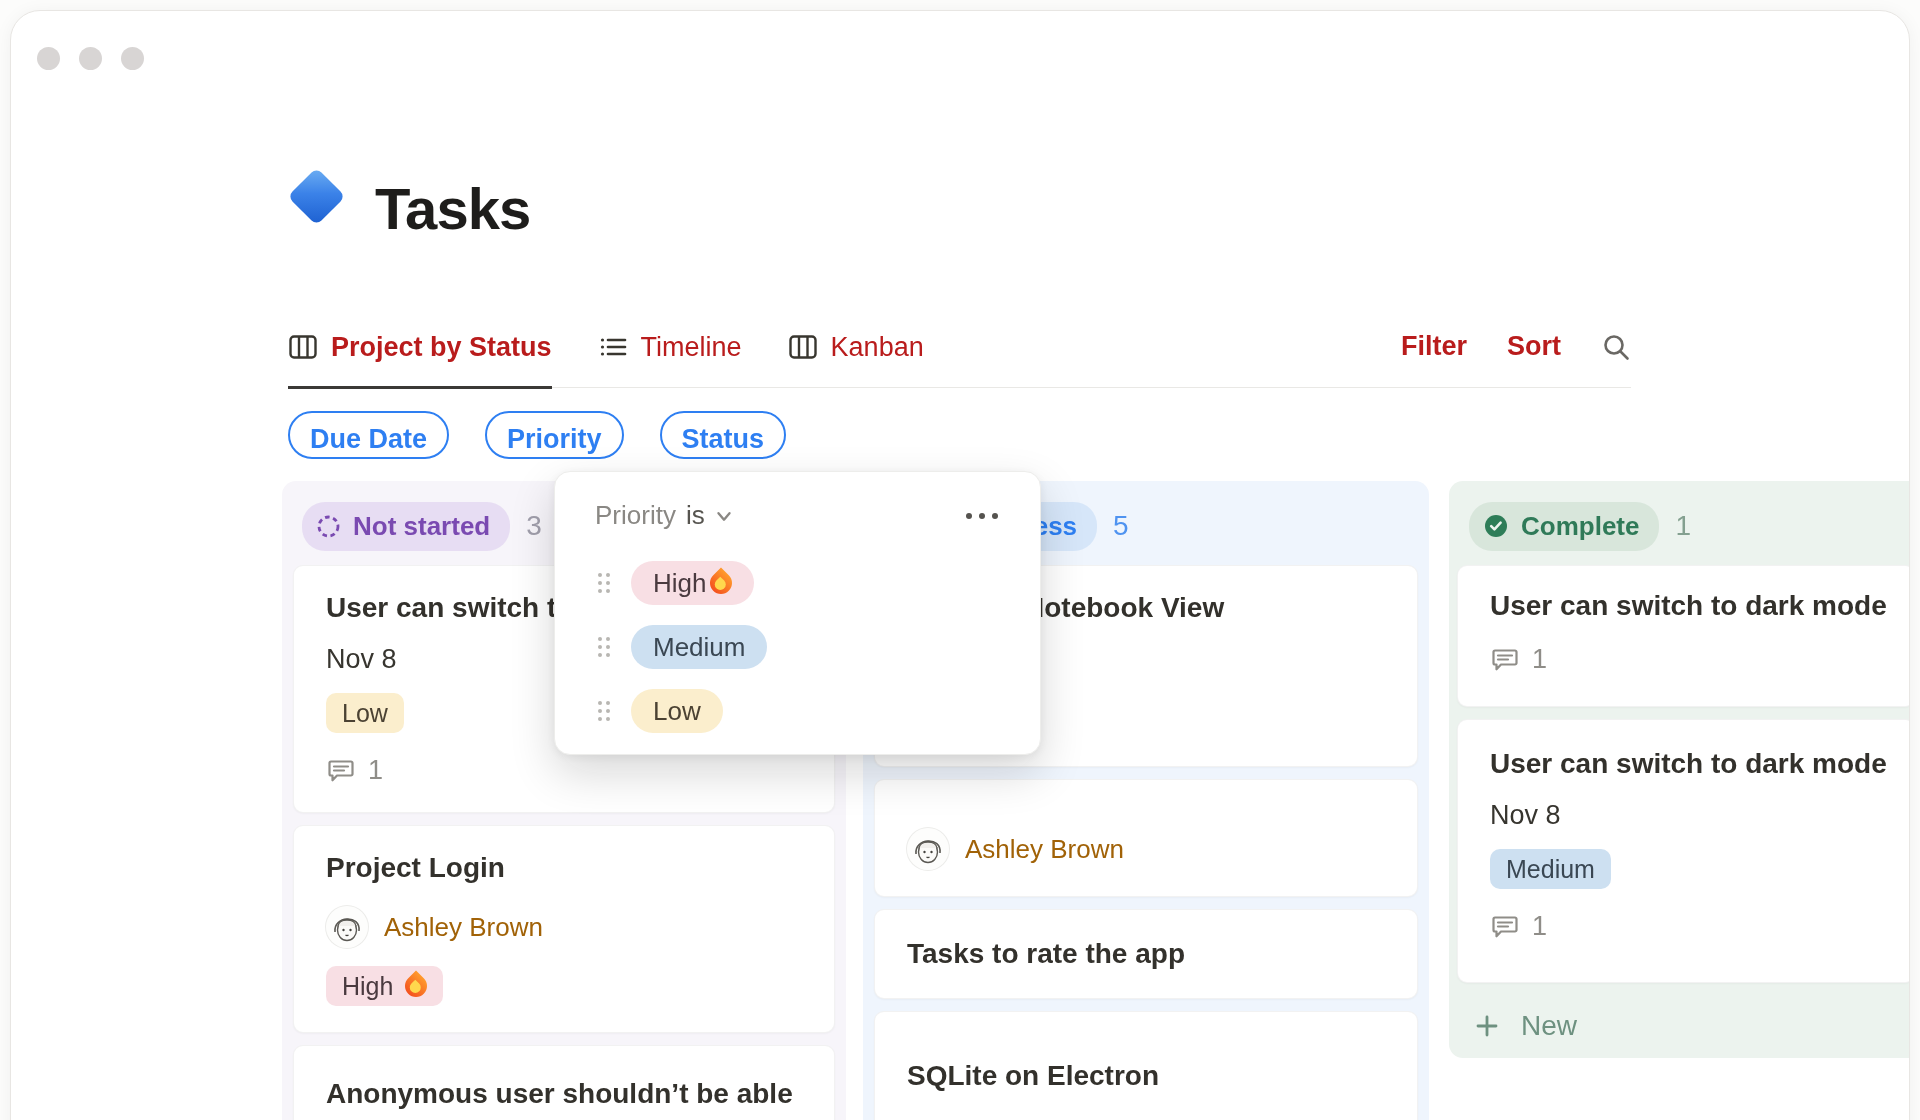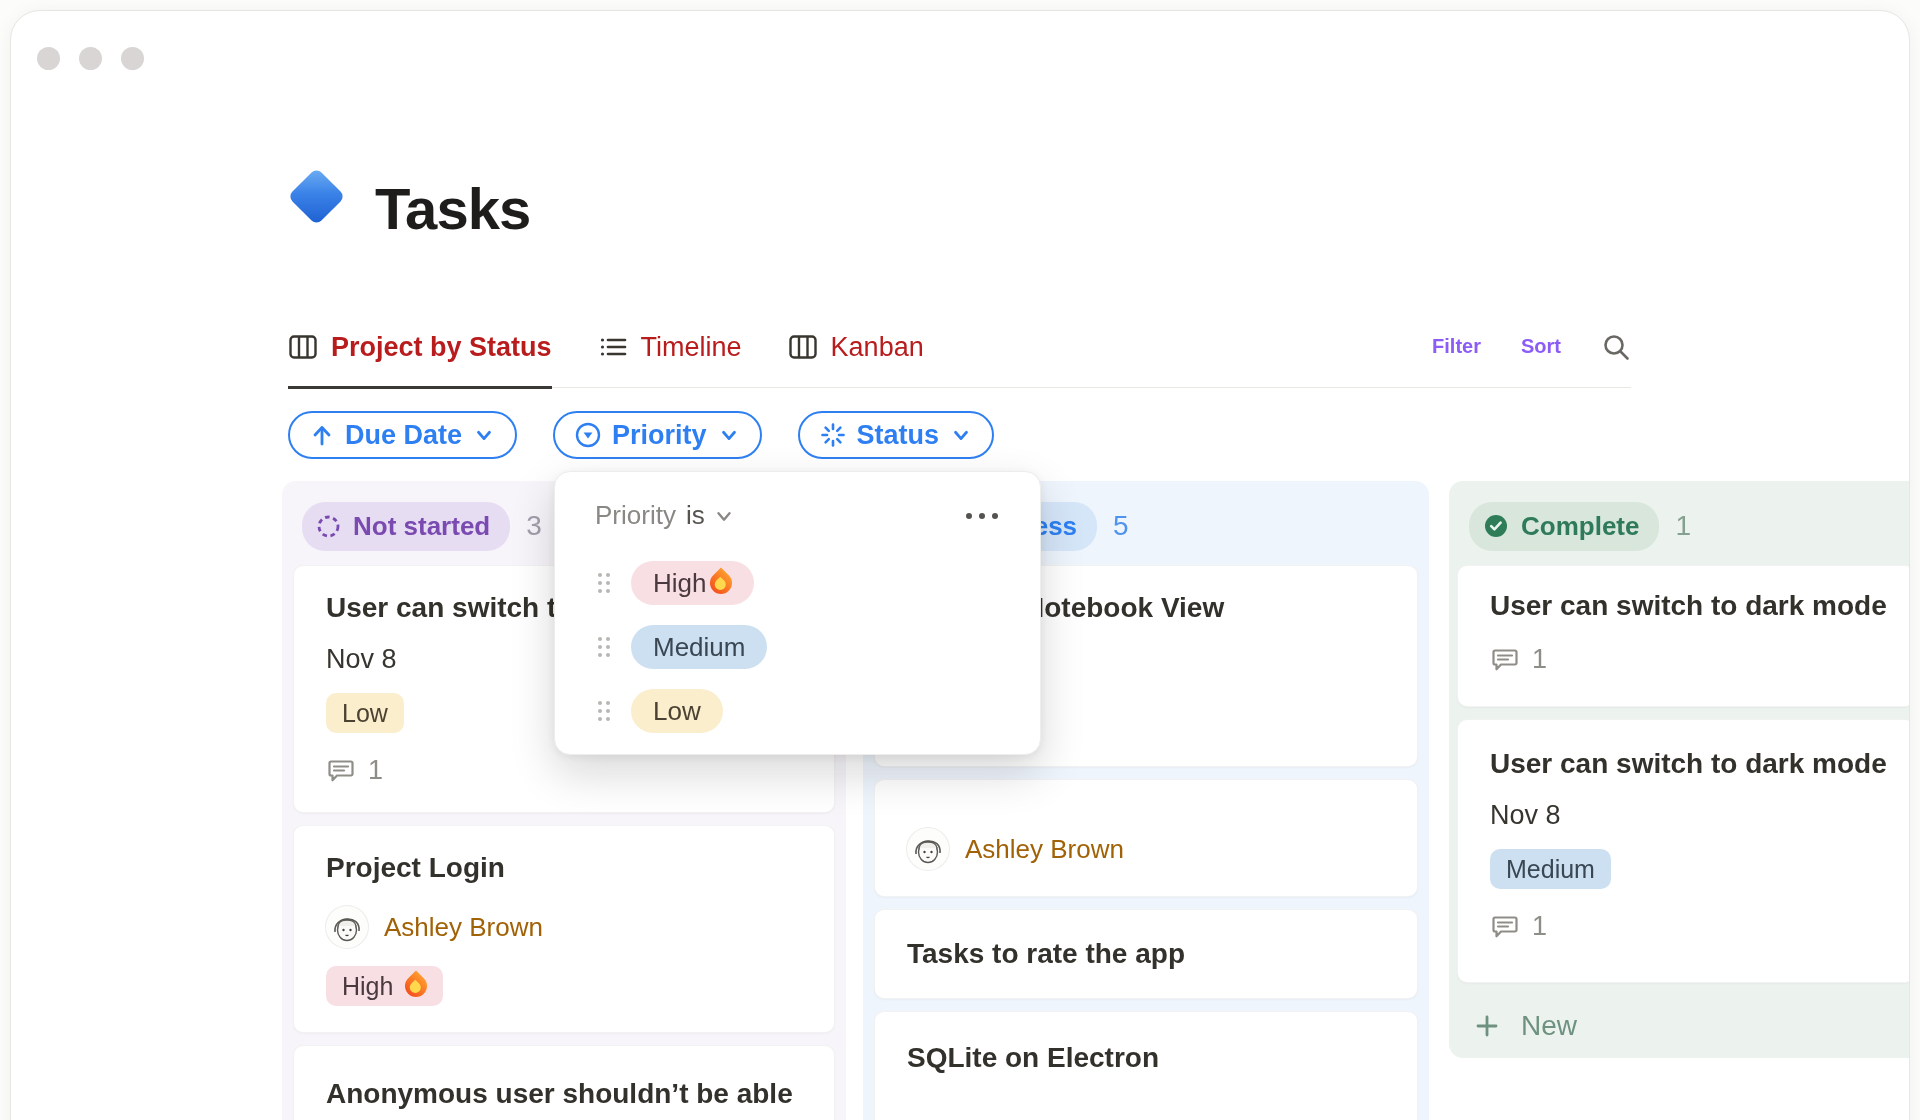--- a/index.html
+++ b/index.html
@@ -20,28 +20,28 @@
   .page-title { font-size:58px; font-weight:700; color:#1e1d1b; letter-spacing:-1px;margin-top:24px; }
 
   
   .tabs-row { position:absolute; left:277px; top:297px; width:1343px; height:80px;
               border-bottom:1px solid #e9e8e5; display:flex; align-items:stretch; gap:46px; }
   .tab { display:flex; align-items:center; gap:13px; font-size:27px; color:#b91c1c;
          border-bottom:3.5px solid transparent; margin-bottom:-2px; cursor:pointer; }
   .tab.active { font-weight:600; border-bottom-color:#3b3936; }
   .tab .ticon { width:30px; height:30px; display:block; }
   .tabs-actions { position:absolute; right:0; top:0; height:77px; display:flex; align-items:center; gap:40px; }
-  .link-btn { font-size:20px; font-weight:600; color:#8b5cf6; cursor:pointer; }
+  .link-btn { font-size:27px; font-weight:600; color:#b91c1c; cursor:pointer; }
   .search-ic { width:30px; height:30px; }
 
   
   .pills-row { position:absolute; left:277px; top:400px; display:flex; gap:36px; }
   .pill { display:inline-flex; align-items:center; gap:11px; height:48px; padding:0 20px;
           border:2px solid #2e7ff2; border-radius:25px; background:#fff;
-          color:#2e7ff2; font-size:27px; font-weight:600; cursor:pointer; }
+          color:#2e7ff2; font-size:27px; font-weight:600; cursor:pointer;flex-direction:column; }
   .pill svg { display:block; }
 
   
   .column { position:absolute; top:470px; border-radius:14px; }
   .col-notstarted { left:271px; width:564px; height:700px; background:#f7f5fa; }
   .col-inprogress { left:852px; width:566px; height:700px; background:#eff5fd; }
   .col-complete  { left:1438px; width:488px; height:577px; background:#ecf3ee; }
   .col-header { height:84px; display:flex; align-items:center; padding:6px 18px 0 20px; }
   .status-pill { display:inline-flex; align-items:center; gap:11px; height:49px;
                  padding:0 20px 0 13px; border-radius:23px; font-size:26px; font-weight:600; white-space:nowrap; }
@@ -273,21 +273,21 @@
               <circle cx="24.5" cy="24" r="1.2" fill="#44423e"></circle>
             <path d="M19.5 29 q1.5 1.2 3 0" fill="none" stroke="#44423e" stroke-width="1.2"></path>
           </svg>
           <span>Ashley Brown</span>
         </div>
       </div>
       <div class="card" style="height:90px; display:flex; align-items:center;">
         <div class="card-title">Tasks to rate the app</div>
       </div>
       <div class="card" style="height:140px">
-        <div class="card-title" style="margin-top:4px">SQLite on Electron</div>
+        <div class="card-title" style="margin-top:22px">SQLite on Electron</div>
       </div>
     </div>
   </div>
 
   <div class="column col-complete">
     <div class="col-header">
       <span class="status-pill sp-green">
         <svg width="28" height="28" viewBox="0 0 28 28" fill="none">
           <circle cx="14" cy="14" r="11" fill="#2e7d58"></circle>
           <path d="M9.2 14.2l3.2 3.2 6.2-6.8" stroke="#ecf3ee" stroke-width="2.6" stroke-linecap="round" stroke-linejoin="round" fill="none"></path>

